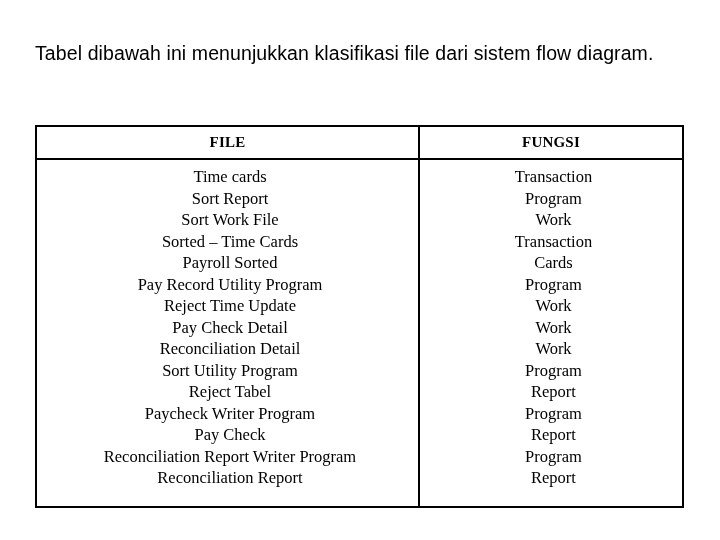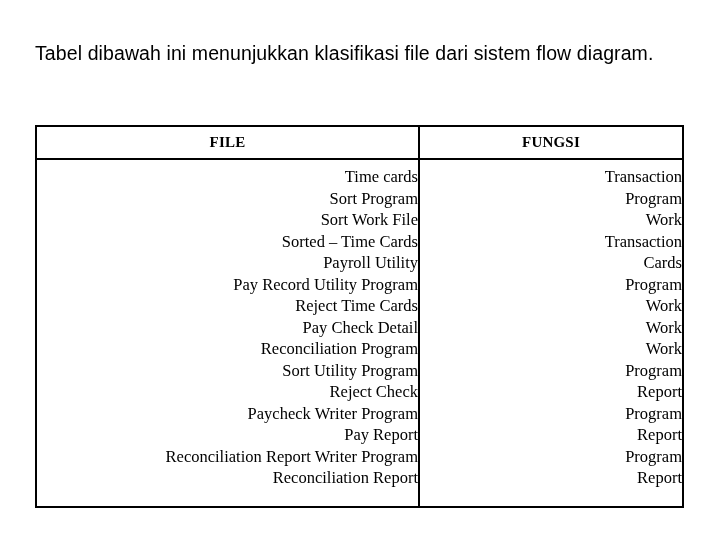--- a/index.html
+++ b/index.html
@@ -77,21 +77,21 @@
     vertical-align: middle;
     font-family: "Liberation Serif", serif;
     letter-spacing: 0.2px;
   }
 
   .classification-table tbody td {
     padding: 6px 0 0 5px;
     font-size: 16.5px;
     line-height: 21.5px;
     font-weight: normal;
-    text-align: right;
+    text-align: center;
   }
 
   .cell-list {
     margin: 0;
     padding: 0;
     list-style: none;
   }
 
   .cell-list li {
     margin: 0;
@@ -118,32 +118,32 @@
         <tr>
           <th class="th-file">FILE</th>
           <th class="th-fungsi">FUNGSI</th>
         </tr>
       </thead>
       <tbody>
         <tr>
           <td class="td-file">
             <ul class="cell-list" id="file-list">
                 <li>Time cards</li>
-                <li>Sort Program</li>
+                <li>Sort Report</li>
                 <li>Sort Work File</li>
                 <li>Sorted – Time Cards</li>
-                <li>Payroll Utility</li>
+                <li>Payroll Sorted</li>
                 <li>Pay Record Utility Program</li>
-                <li>Reject Time Cards</li>
+                <li>Reject Time Update</li>
                 <li>Pay Check Detail</li>
-                <li>Reconciliation Program</li>
+                <li>Reconciliation Detail</li>
                 <li>Sort Utility Program</li>
-                <li>Reject Check</li>
+                <li>Reject Tabel</li>
                 <li>Paycheck Writer Program</li>
-                <li>Pay Report</li>
+                <li>Pay Check</li>
                 <li>Reconciliation Report Writer Program</li>
                 <li>Reconciliation Report</li>
               </ul>
           </td>
           <td class="td-fungsi">
             <ul class="cell-list" id="fungsi-list">
                 <li>Transaction</li>
                 <li>Program</li>
                 <li>Work</li>
                 <li>Transaction</li>

